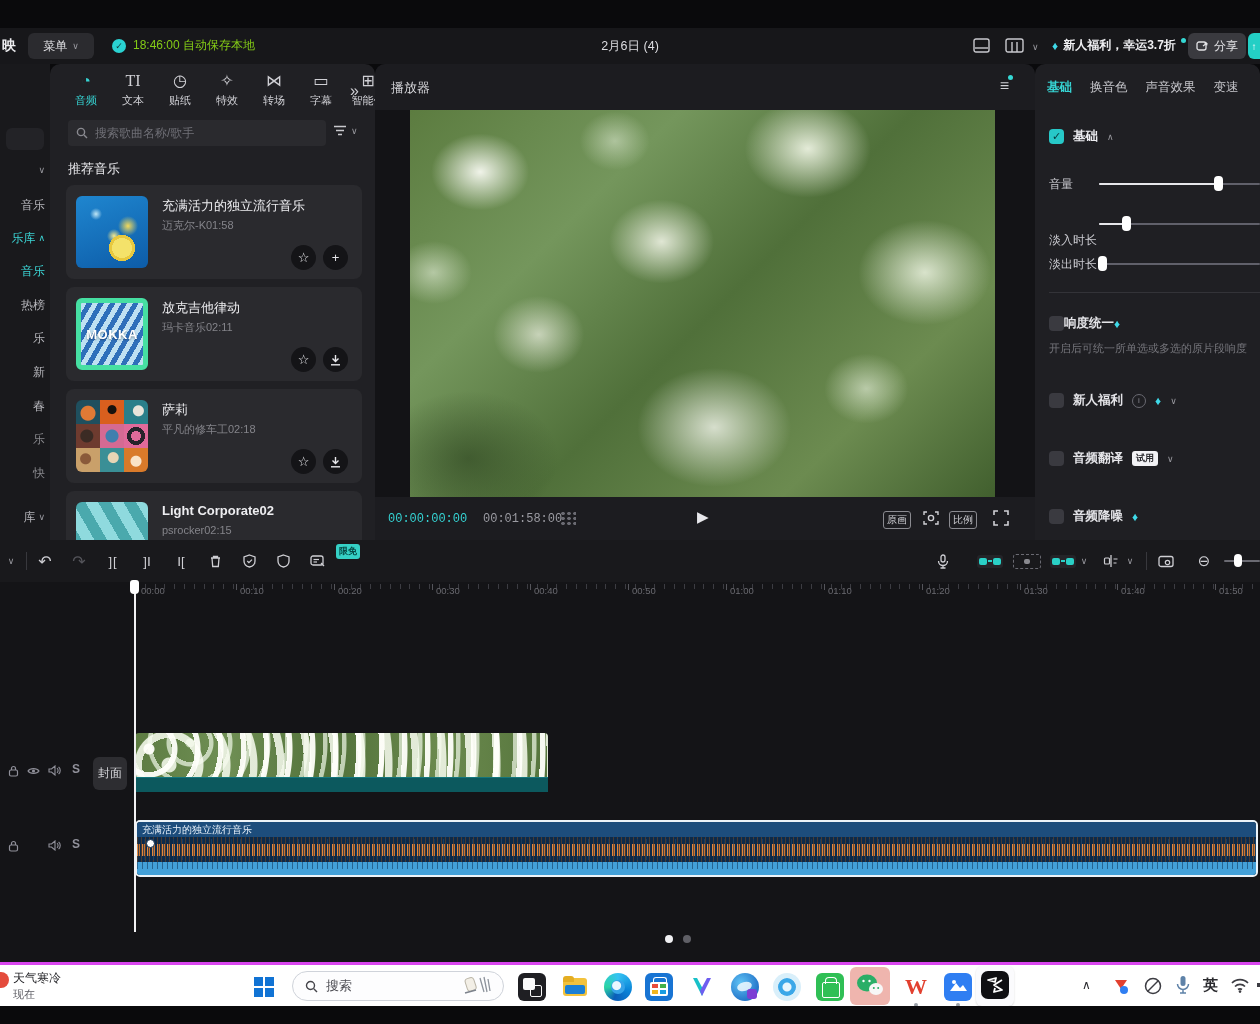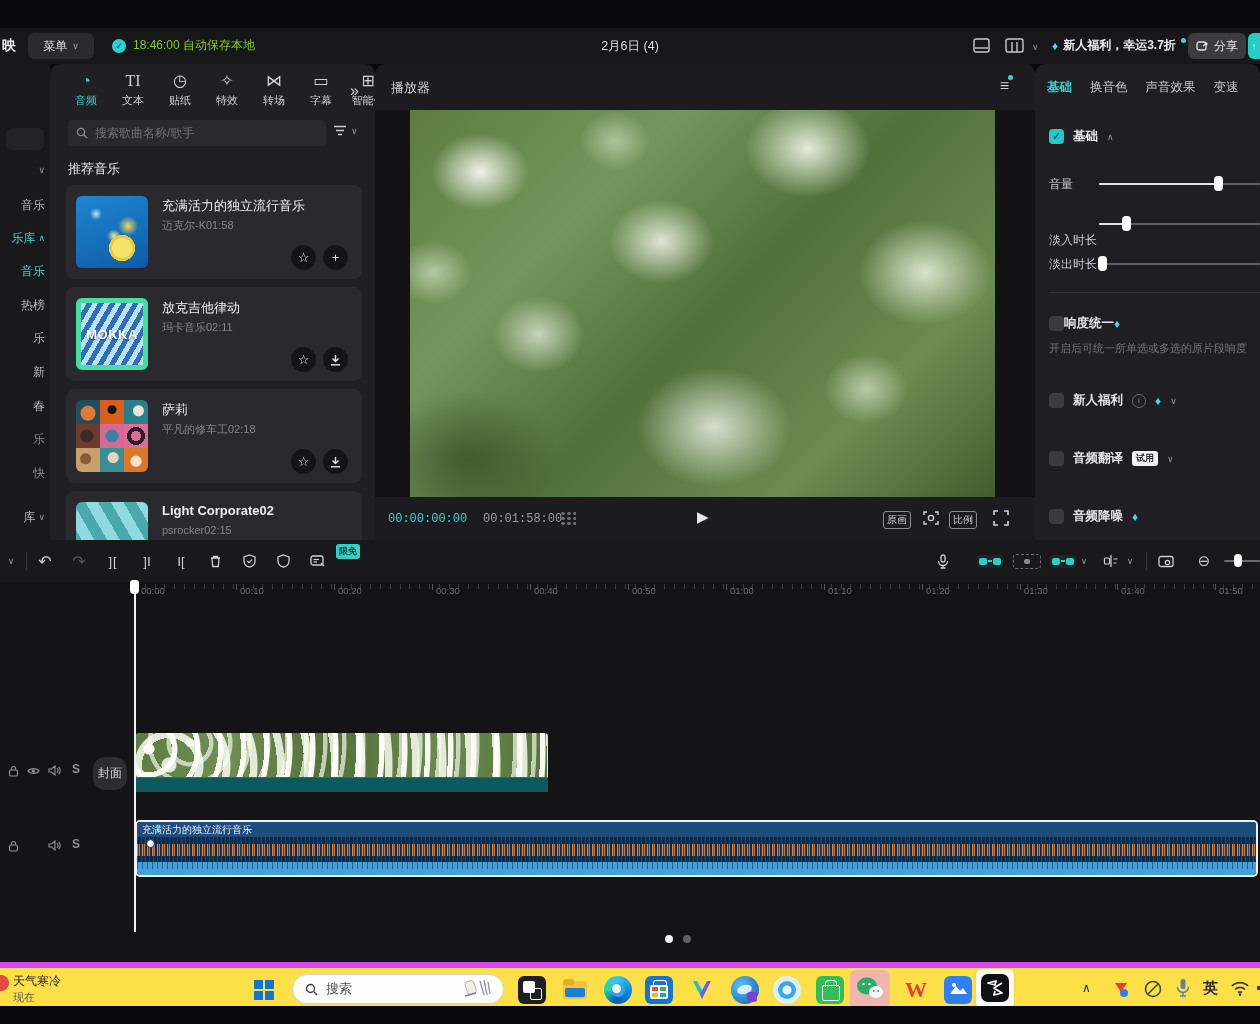--- a/index.html
+++ b/index.html
@@ -103,21 +103,21 @@
        #0c2a4a;position:relative;}
   #audio-clip .awave .orange{position:absolute;left:0;top:7px;right:0;height:12px;
        background:repeating-linear-gradient(90deg,#e2873f 0 1px,rgba(226,135,63,.25) 1px 2px,#c9742f 2px 3px,transparent 3px 5px);}
   #audio-clip .awave .spikes{position:absolute;left:0;top:2px;right:0;height:21px;opacity:.8;
        background:repeating-linear-gradient(90deg,transparent 0 7px,#13385e 7px 8px,transparent 8px 16px,#1a4168 16px 17px,transparent 17px 29px);}
   #audio-clip .abody{height:17px;background:#43a0d8;
        background-image:repeating-linear-gradient(90deg,rgba(12,42,74,.5) 0 1px,transparent 1px 5px);background-size:100% 7px;background-repeat:no-repeat;}
   .pagedot{position:absolute;width:8px;height:8px;border-radius:50%;}
 
   
-  #taskbar{left:0;top:962px;width:1260px;height:44px;background:#fde047;border-top:6px solid #d946ef;}
+  #taskbar{left:0;top:962px;width:1260px;height:44px;background:#ffffff;border-top:3px solid #d946ef;}
   .app{position:absolute;top:8px;width:28px;height:28px;border-radius:6px;}
   .traytxt{font-size:13px;color:#2a2a2e;}
   #bottom-strip{left:0;top:1006px;width:1260px;height:18px;background:#0a0a0c;}
 </style>
 </head>
 <body>
 
 <div class="abs" id="top-strip"></div>
 
 <div class="abs" id="menubar">
@@ -532,21 +532,21 @@
         <circle cx="6.5" cy="5" r="1.6" fill="#90909a"></circle>
       </svg>
   </div>
   <div class="thicon" style="left:48px;top:183px;">
     <svg width="13" height="11" viewBox="0 0 13 11">
         <path d="M1 4 h2.5 L7 1 V10 L3.5 7 H1 Z" fill="none" stroke="#90909a" stroke-width="1.1"></path>
         <path d="M9 3.2 a3 3 0 0 1 0 4.6 M10.6 1.8 a5 5 0 0 1 0 7.4" fill="none" stroke="#90909a" stroke-width="1.1"></path>
       </svg>
   </div>
   <div class="thicon S" style="left:72px;top:180px;">S</div>
-  <div class="abs" style="left:93px;top:175px;width:34px;height:33px;background:#2d2d31;border-radius:12px;color:#d8d8dc;font-size:12px;display:flex;align-items:center;justify-content:center;">封面</div>
+  <div class="abs" style="left:93px;top:175px;width:34px;height:33px;background:#2d2d31;border-radius:6px;color:#d8d8dc;font-size:12px;display:flex;align-items:center;justify-content:center;">封面</div>
 
   <div id="video-clip">
     <div class="vfilm"></div>
     <div style="height:14px;background:#0c595e;border-top:1px solid #14767c;"></div>
   </div>
 
   <div class="thicon" style="left:8px;top:258px;">
     <svg width="11" height="12" viewBox="0 0 11 12">
         <rect x="1.5" y="5" width="8" height="6" rx="1.5" fill="none" stroke="#90909a" stroke-width="1.2"></rect>
         <path d="M3.5 5 V3.5 a2 2 0 0 1 4 0 V5" fill="none" stroke="#90909a" stroke-width="1.2"></path>

